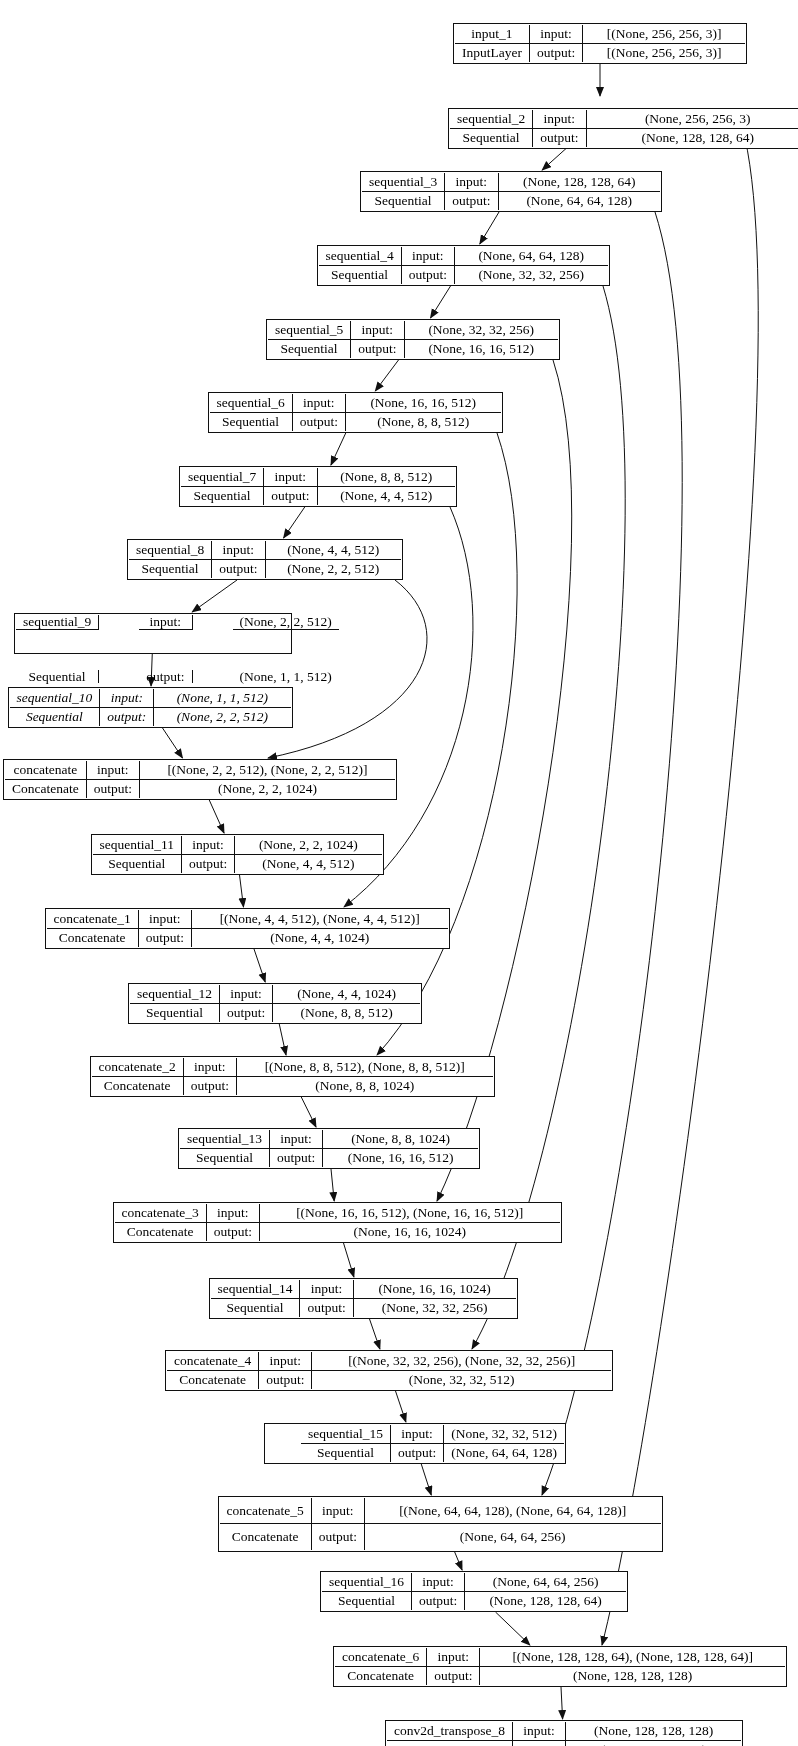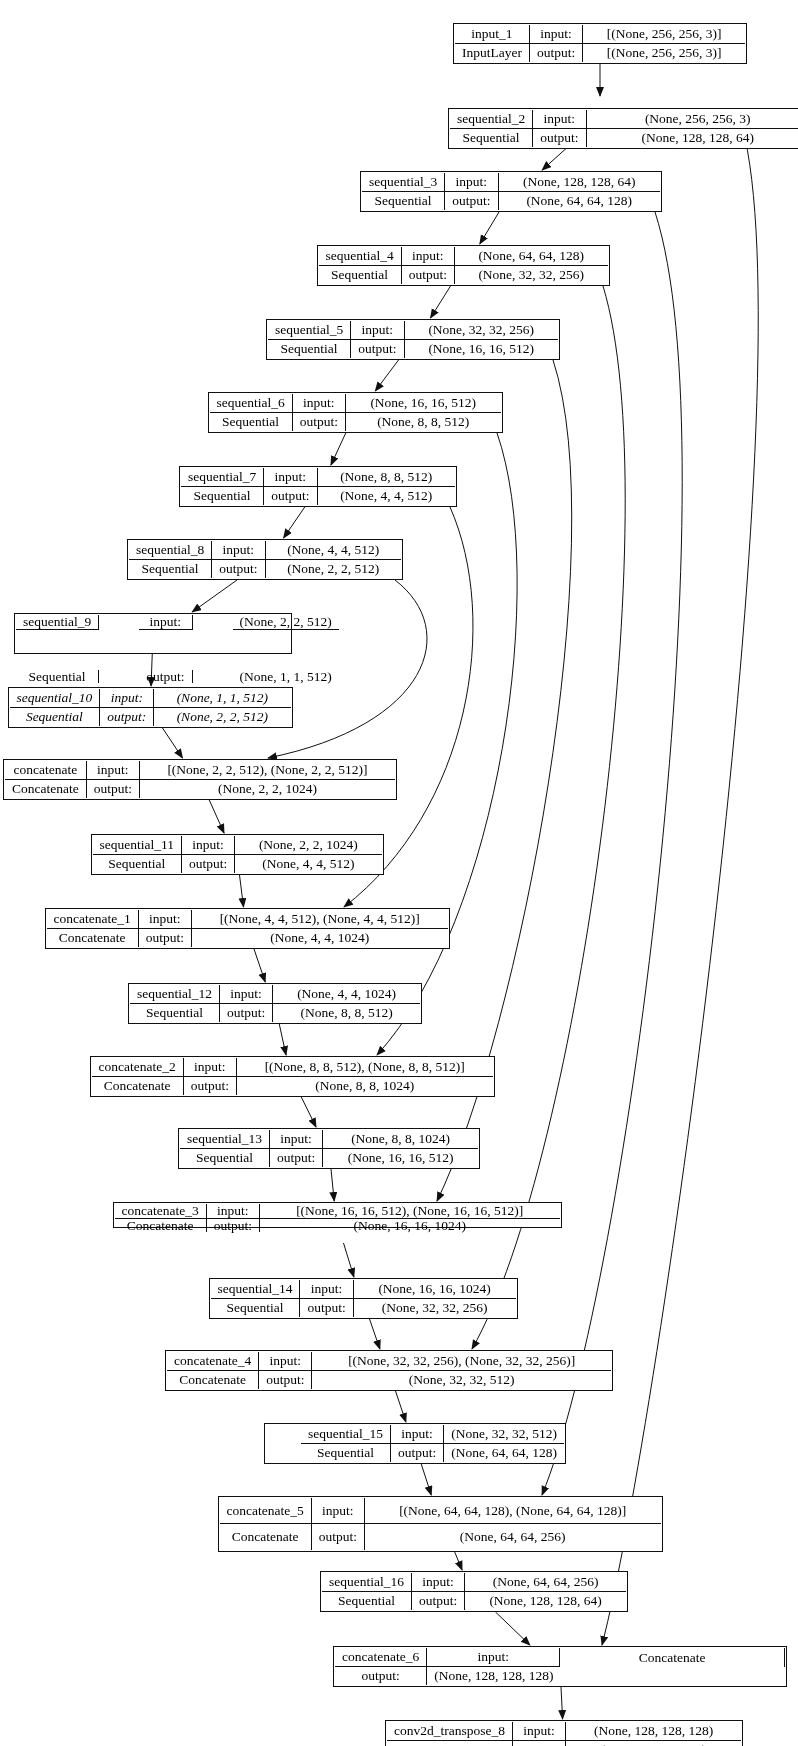--- a/index.html
+++ b/index.html
@@ -184,21 +184,21 @@
         <div class="cell">(None, 8, 8, 1024)</div>
       </div>
       <div class="node" style="left: 178px; top: 1108px; width: 302px; height: 41px;">
         <div class="cell bR bB">sequential_13</div>
         <div class="cell bR bB">input:</div>
         <div class="cell bB">(None, 8, 8, 1024)</div>
         <div class="cell bR">Sequential</div>
         <div class="cell bR">output:</div>
         <div class="cell">(None, 16, 16, 512)</div>
       </div>
-      <div class="node" style="left: 112.5px; top: 1182px; width: 449px; height: 26px;">
+      <div class="node" style="left: 112.5px; top: 1182px; width: 449px; height: 41px;">
         <div class="cell bR bB">concatenate_3</div>
         <div class="cell bR bB">input:</div>
         <div class="cell bB">[(None, 16, 16, 512), (None, 16, 16, 512)]</div>
         <div class="cell bR">Concatenate</div>
         <div class="cell bR">output:</div>
         <div class="cell">(None, 16, 16, 1024)</div>
       </div>
       <div class="node" style="left: 208.5px; top: 1258px; width: 309px; height: 41px;">
         <div class="cell bR bB">sequential_14</div>
         <div class="cell bR bB">input:</div>
@@ -235,20 +235,21 @@
         <div class="cell bR bB">sequential_16</div>
         <div class="cell bR bB">input:</div>
         <div class="cell bB">(None, 64, 64, 256)</div>
         <div class="cell bR">Sequential</div>
         <div class="cell bR">output:</div>
         <div class="cell">(None, 128, 128, 64)</div>
       </div>
       <div class="node" style="left: 333px; top: 1626px; width: 454px; height: 41px; text-align: right;">
         <div class="cell bR bB">concatenate_6</div>
         <div class="cell bR bB">input:</div>
+        <div class="cell bB">[(None, 128, 128, 64), (None, 128, 128, 64)]</div>
         <div class="cell bR">Concatenate</div>
         <div class="cell bR">output:</div>
         <div class="cell">(None, 128, 128, 128)</div>
       </div>
       <div class="node" style="left: 385px; top: 1700px; width: 358px; height: 41px;">
         <div class="cell bR bB">conv2d_transpose_8</div>
         <div class="cell bR bB">input:</div>
         <div class="cell bB">(None, 128, 128, 128)</div>
         <div class="cell bR">Conv2DTranspose</div>
         <div class="cell bR">output:</div>

